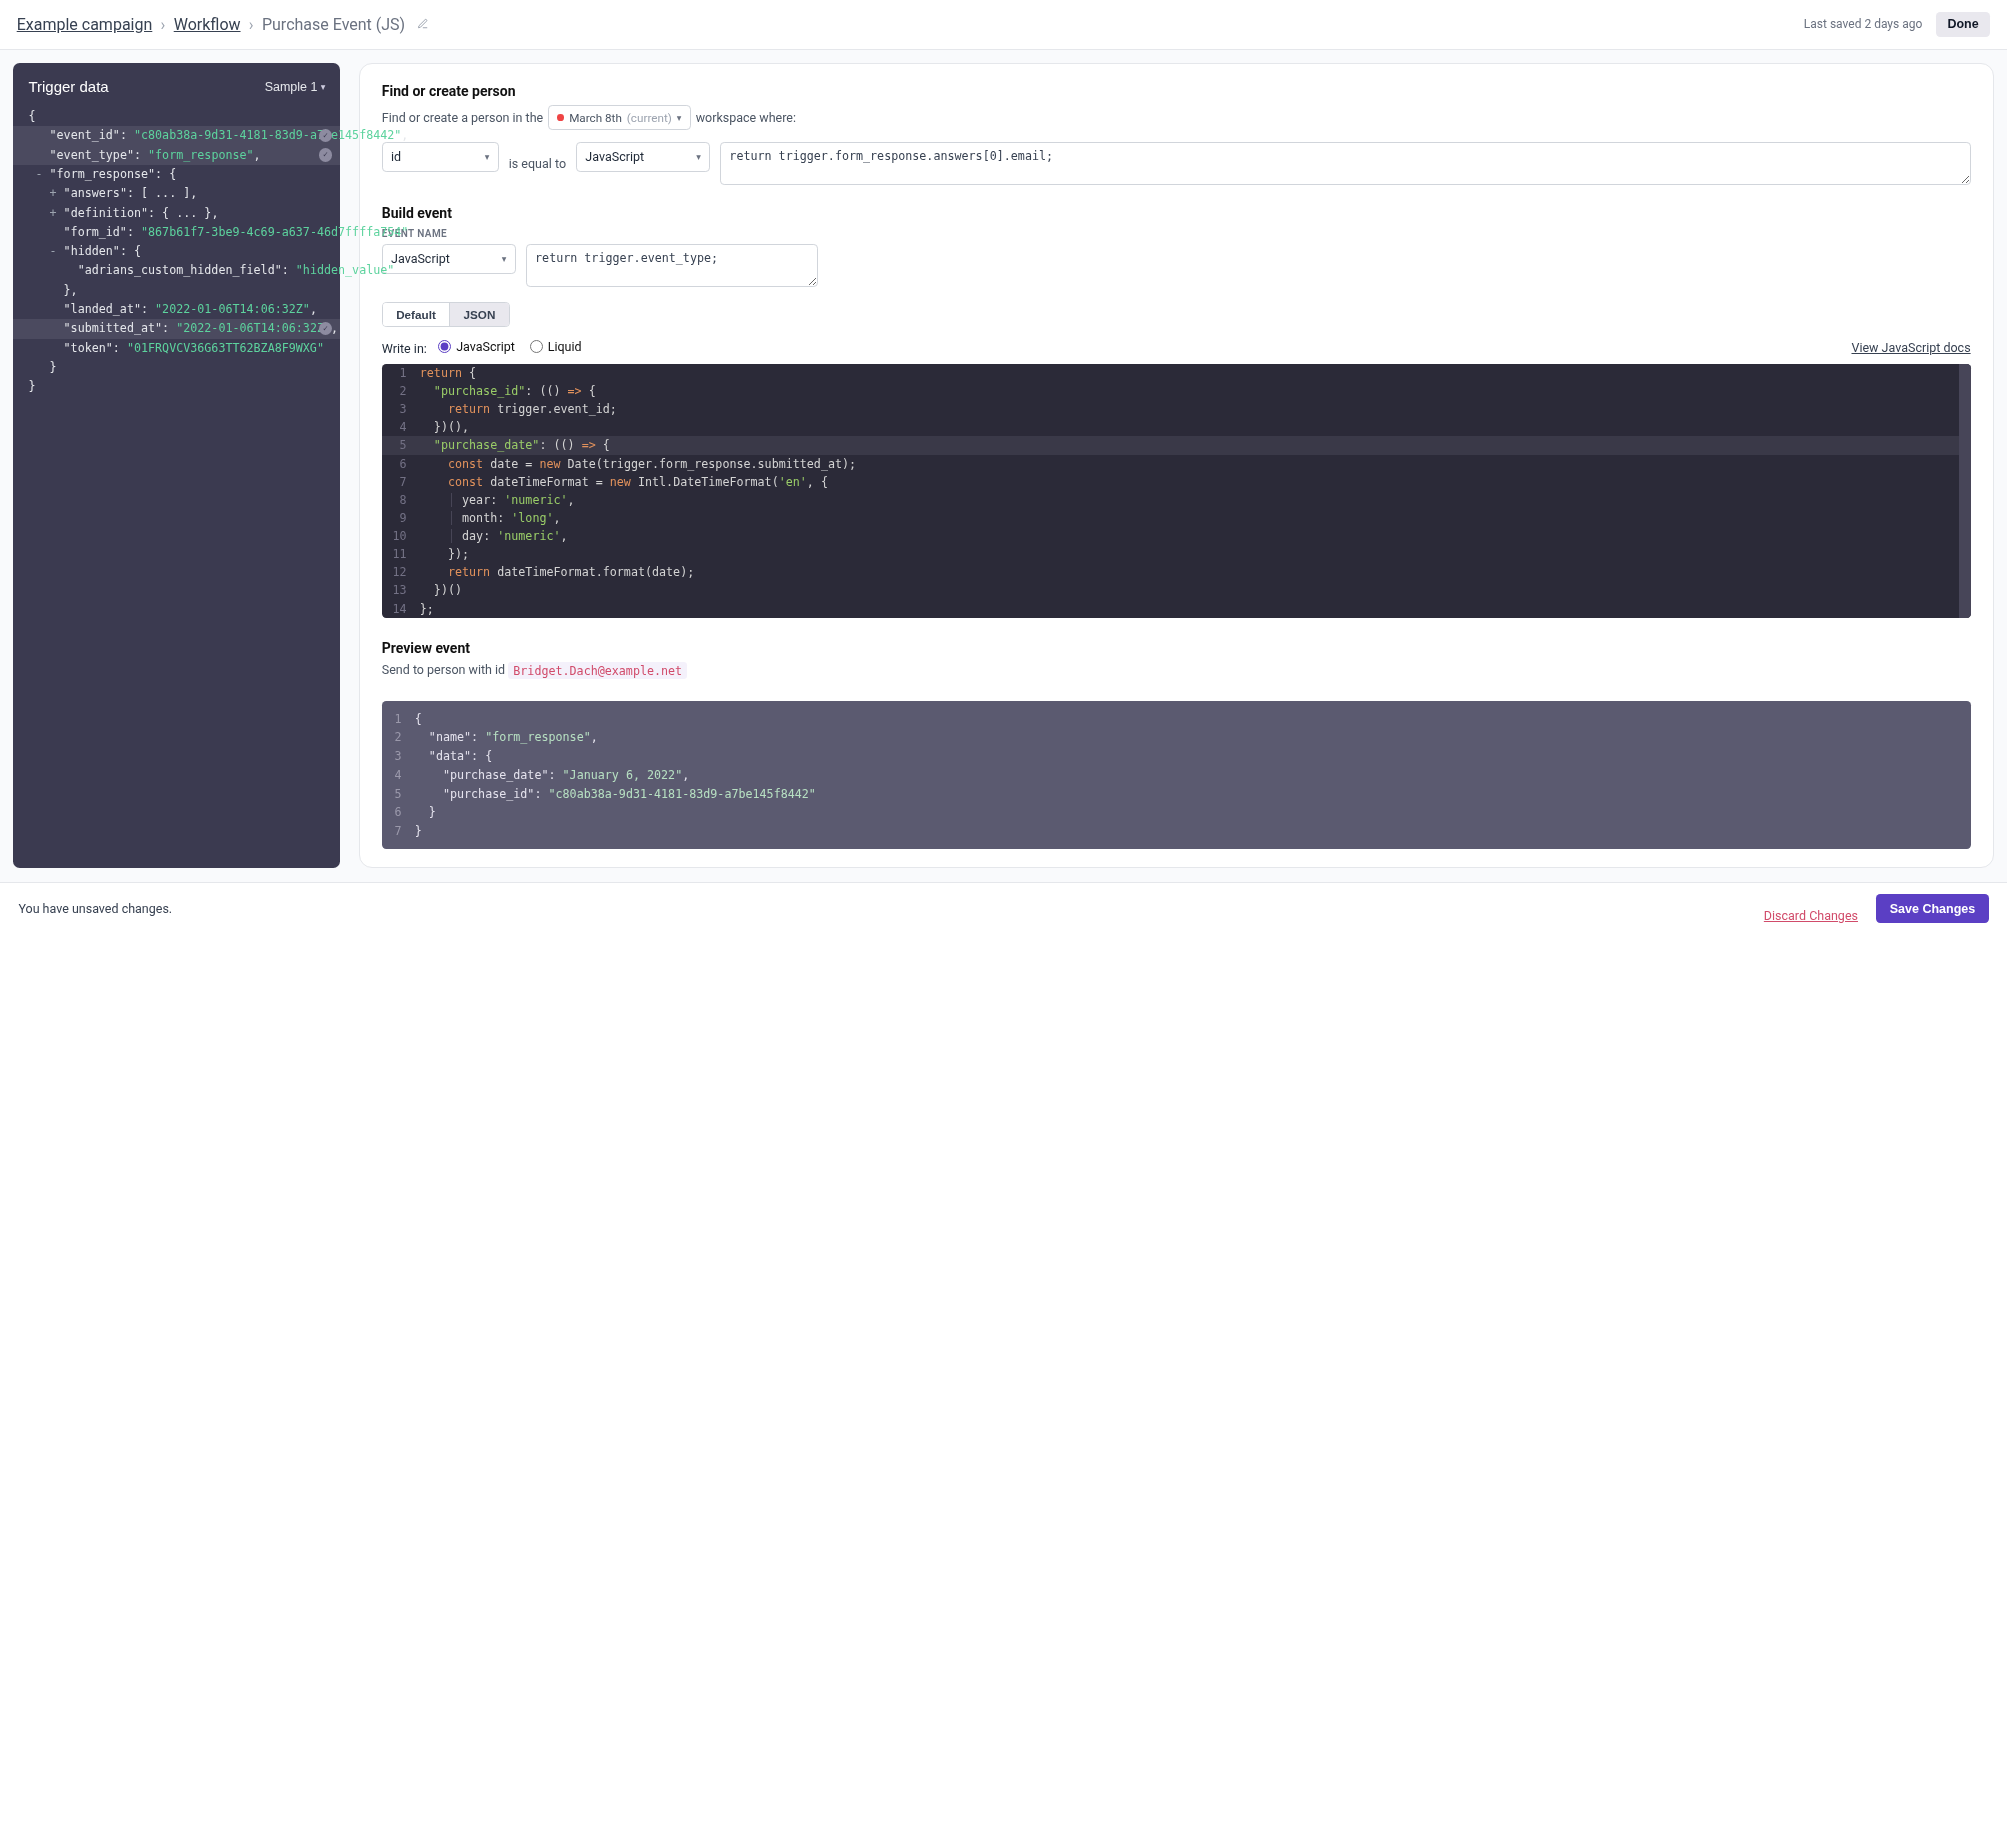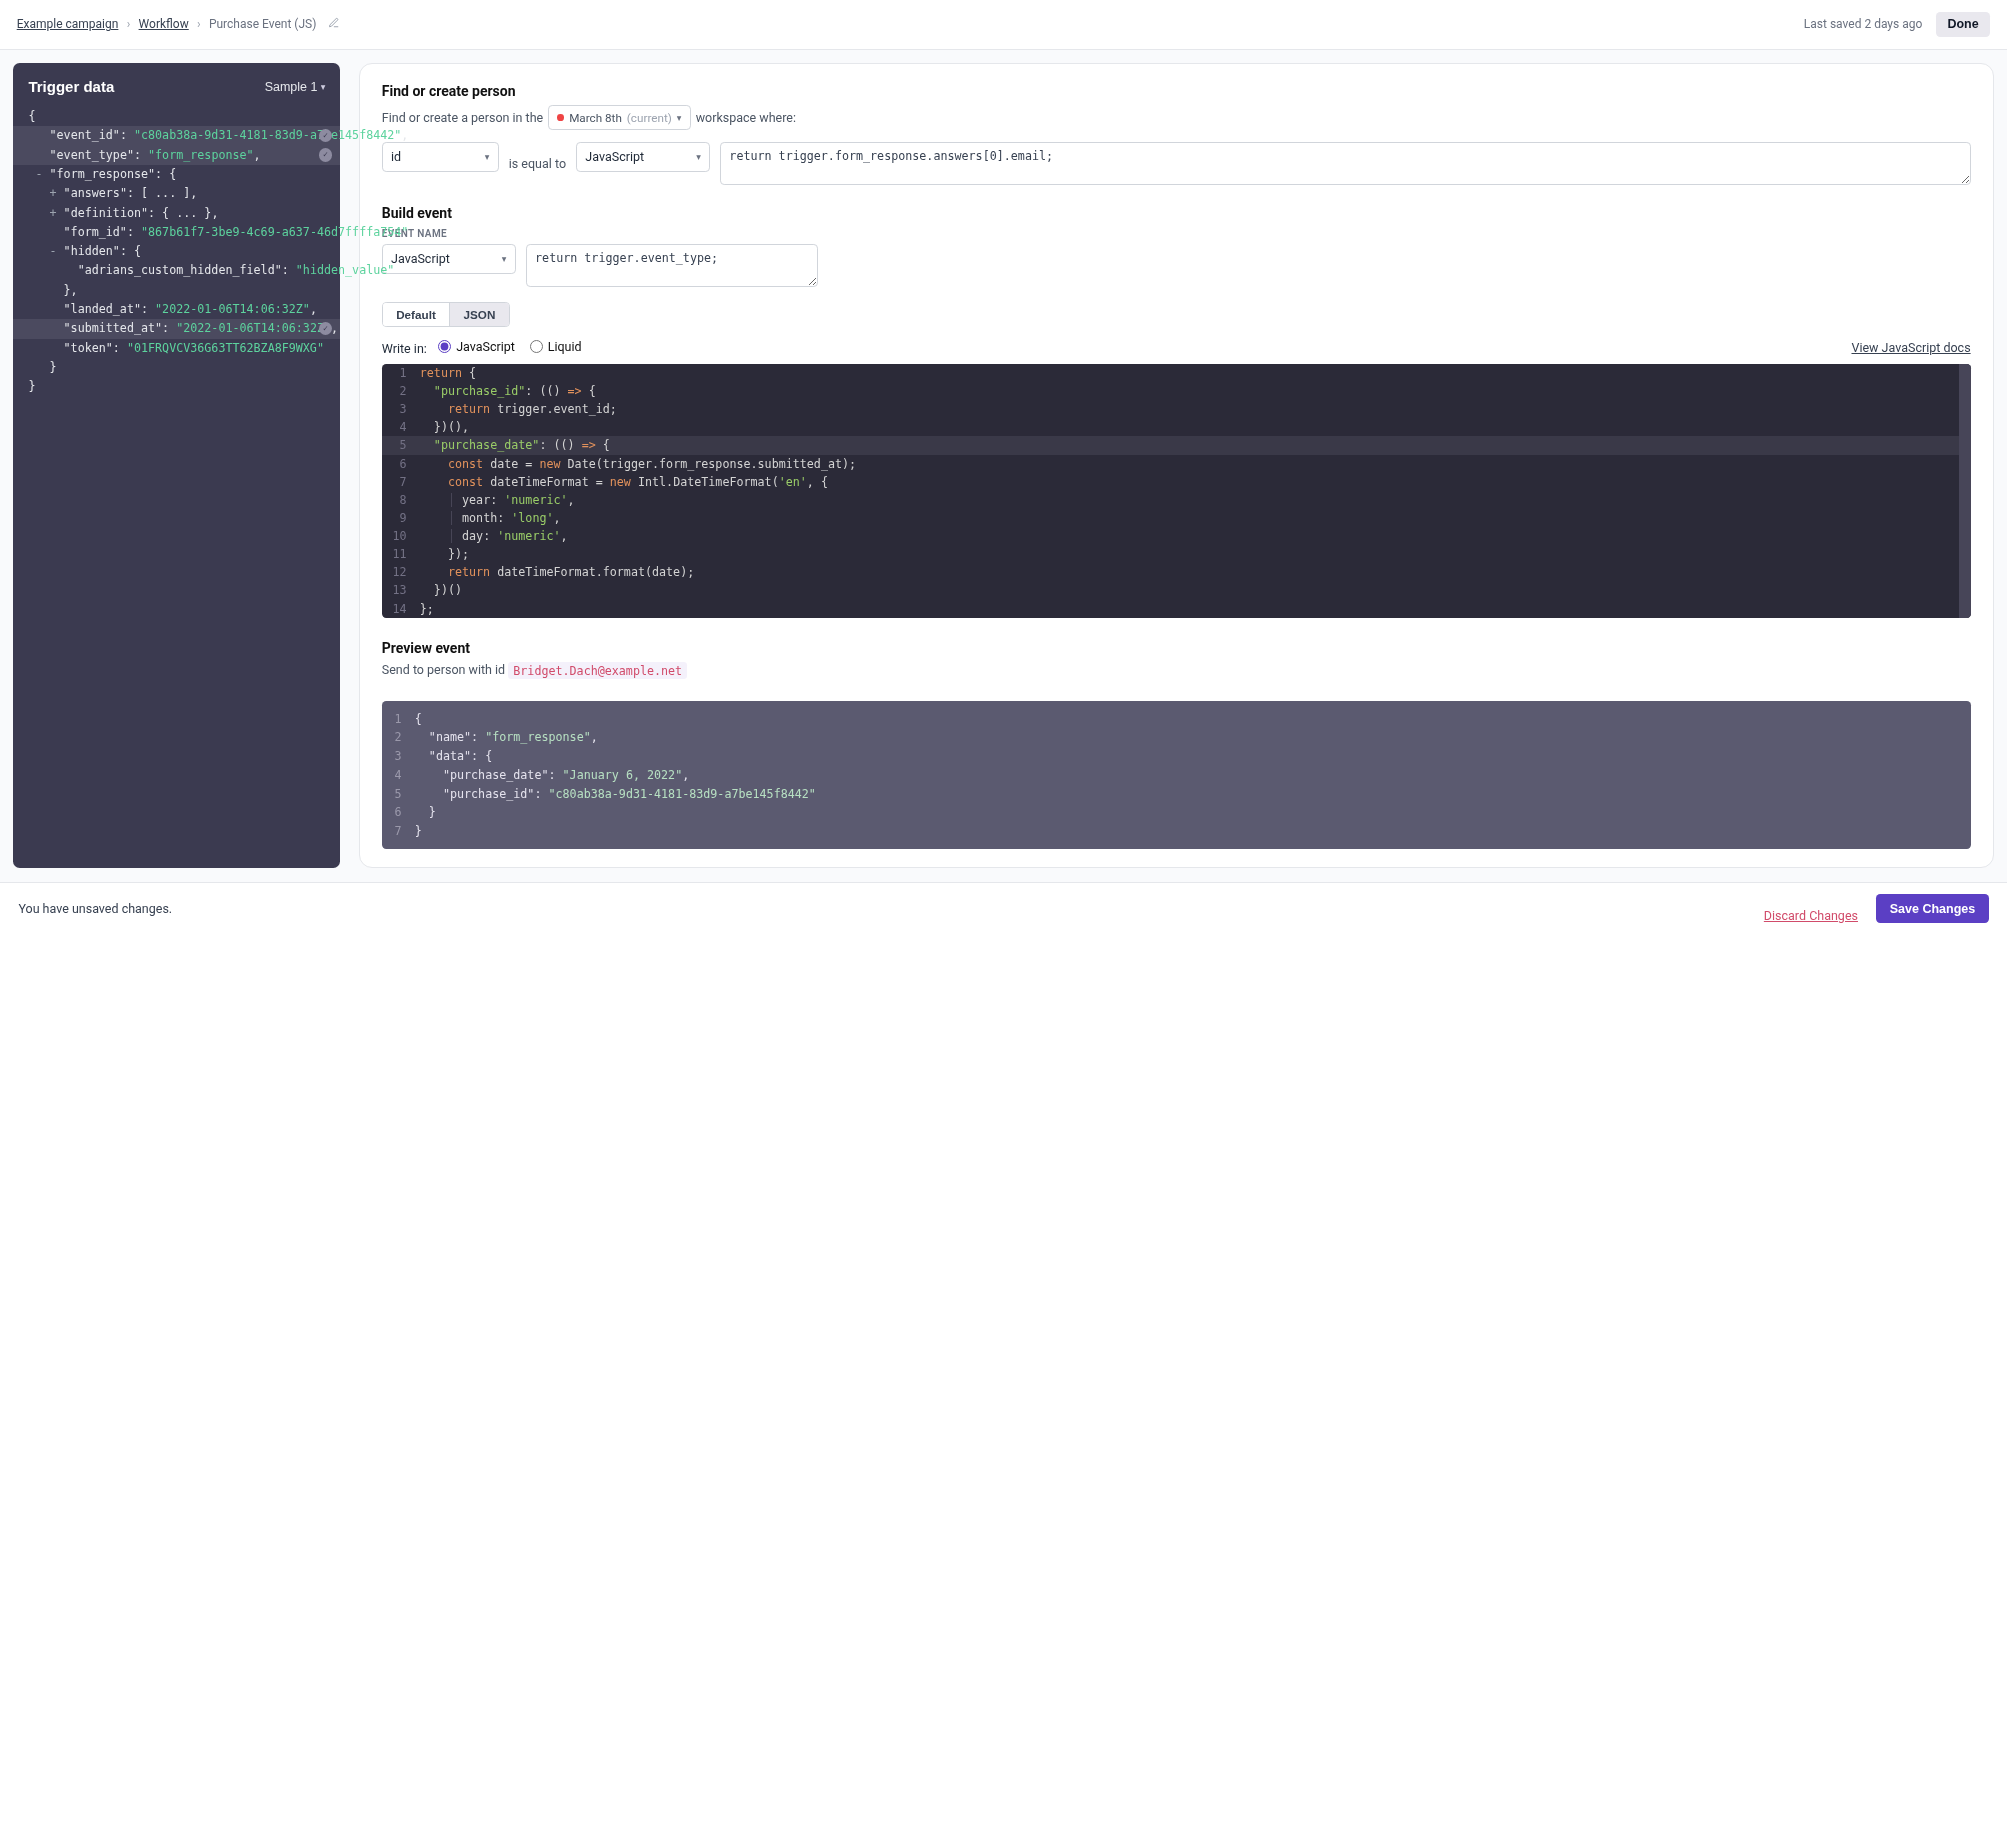--- a/index.html
+++ b/index.html
@@ -14,21 +14,21 @@
     display: flex;
     align-items: center;
     justify-content: space-between;
     padding: 11.7px 16.7px;
     border-bottom: 0.8px solid #e5e7eb;
   }
   .breadcrumb {
     display: flex;
     align-items: center;
     gap: 8.3px;
-    font-size: 12px;
+    font-size: 16px;
   }
   .breadcrumb a {
     color: #374151;
     text-decoration: underline;
     cursor: pointer;
   }
   .breadcrumb .sep { color: #9ca3af; }
   .breadcrumb .current { color: #6b7280; }
   .edit-icon { color: #9ca3af; cursor: pointer; margin-left: 3.3px; }
   .header-right { display: flex; align-items: center; gap: 13.4px; }
@@ -61,21 +61,21 @@
     min-height: 785px;
     flex-shrink: 0;
   }
   .trigger-head {
     display: flex;
     justify-content: space-between;
     align-items: center;
     padding: 3.3px 15px 11.7px 15px;
     font-family: -apple-system, BlinkMacSystemFont, sans-serif;
   }
-  .trigger-head h3 { font-size: 15px; font-weight: 700; color: #fff; }
+  .trigger-head h3 { font-size: 15px; font-weight: 400; color: #fff; }
   .sample-select { color: #e5e7eb; font-size: 12.5px; cursor: pointer; display: flex; align-items: center; gap: 3.3px; }
   .json-body { font-size: 11.7px; line-height: 1.65; }
   .json-line { padding: 0 15px; white-space: pre; position: relative; }
   .json-line.hl { background: #4b4a5f; }
   .json-check {
     position: absolute;
     right: 8.3px;
     top: 2.5px;
     width: 13.4px;
     height: 13.4px;

